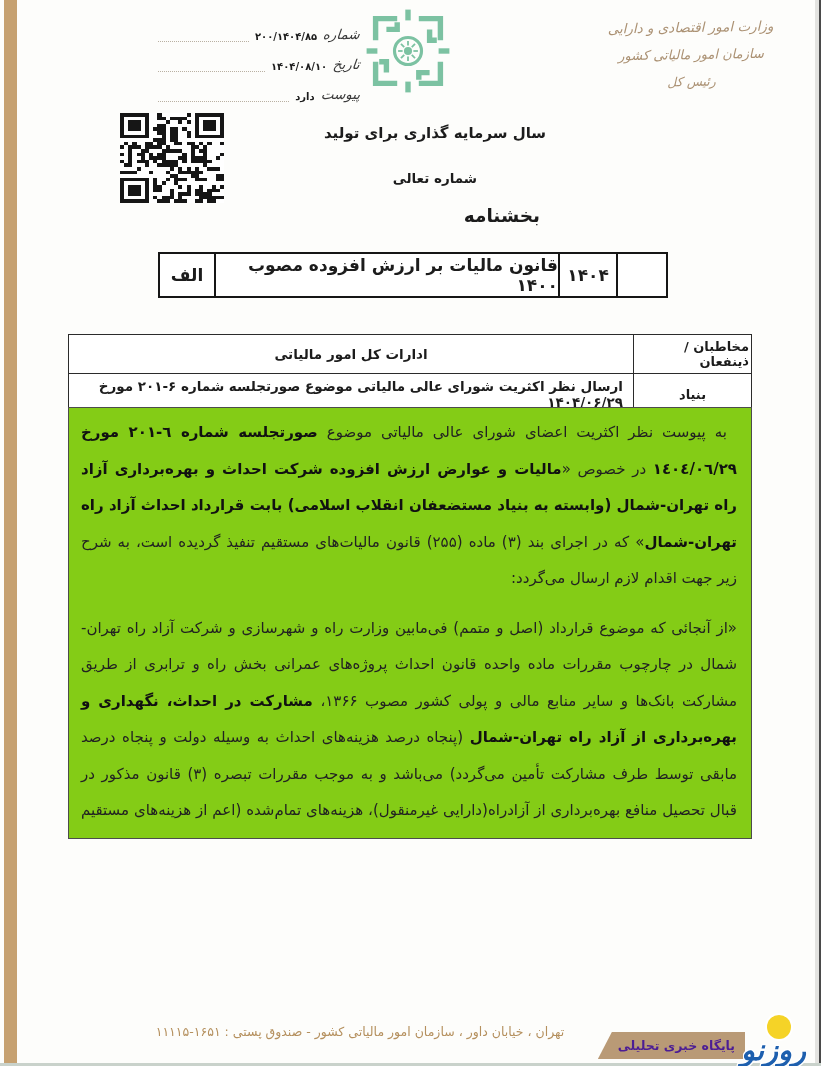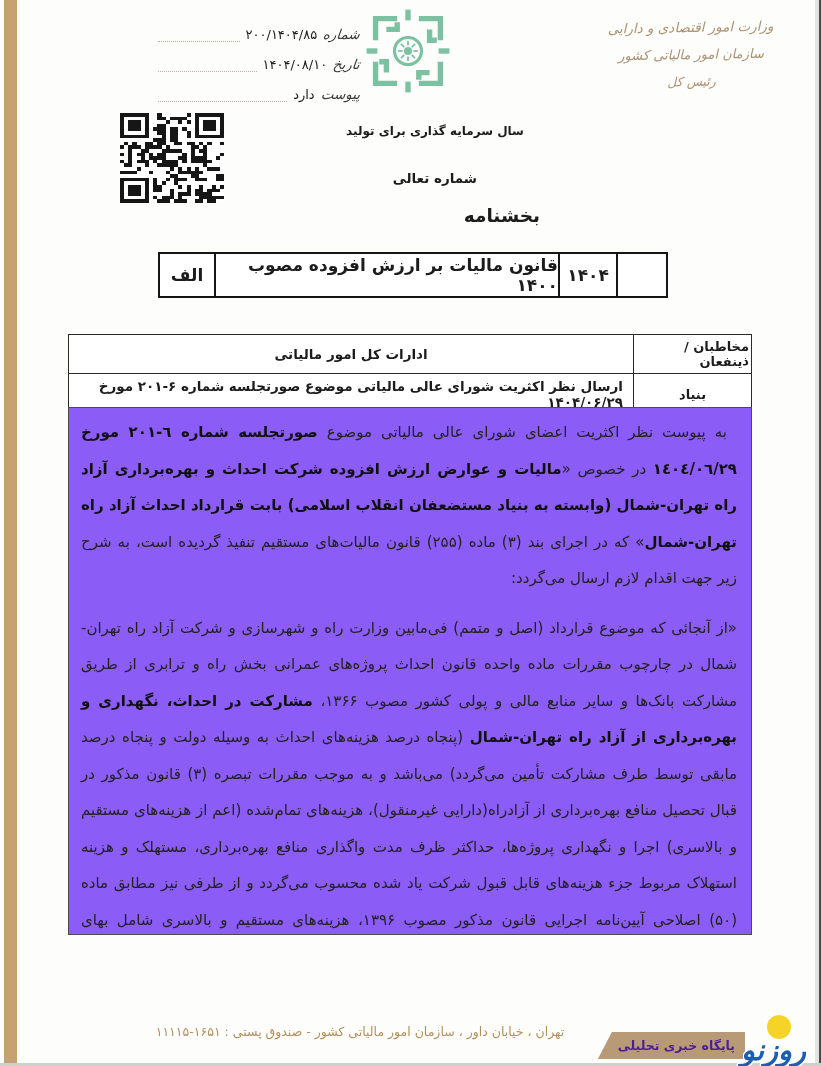--- a/index.html
+++ b/index.html
@@ -12,35 +12,35 @@
   
   .edge-left-strip{position:absolute;left:4px;top:0;width:13px;height:1066px;background:#c6a171;}
   .edge-right-shade{position:absolute;right:1px;top:0;width:5px;height:1066px;background:#e3e3e0;}
   .edge-right-line{position:absolute;right:0;top:0;width:2px;height:1066px;background:#4a4a4a;}
   .edge-bottom{position:absolute;left:0;bottom:0;width:821px;height:3px;background:#c9d2cb;}
 
   
   .fields{position:absolute;left:158px;top:12px;width:202px;direction:rtl;}
   .frow{display:flex;align-items:flex-end;height:30px;gap:6px;}
   .flabel{font-style:italic;font-size:13.5px;color:#3a3a3a;transform:skewX(-6deg);white-space:nowrap;}
-  .fvalue{font-weight:400;font-size:13px;white-space:nowrap;letter-spacing:.5px;margin-top:48px;}
+  .fvalue{font-weight:700;font-size:10px;white-space:nowrap;letter-spacing:.5px;margin-top:48px;}
   .fline{flex:1;border-bottom:1px dotted #b9b0a2;height:14px;min-width:14px;}
 
   
   .emblem{position:absolute;left:363px;top:6px;width:90px;height:92px;}
 
   
   .ministry{position:absolute;left:575px;top:14px;width:232px;text-align:center;
     color:#ab9173;font-style:italic;line-height:27px;transform:rotate(-1deg);}
   .ministry .m1{font-size:13.5px;letter-spacing:1px;}
   .ministry .m2{font-size:13px;letter-spacing:1px;}
   .ministry .m3{font-size:12.5px;}
 
   .slogan{position:absolute;left:280px;top:124px;width:310px;text-align:center;
-    font-weight:700;font-size:12px;}
+    font-weight:700;font-size:15px;}
 
   .qr{position:absolute;left:120px;top:113px;width:104px;height:90px;}
   .qr svg{width:100%;height:100%;}
 
   .basmala{position:absolute;left:330px;top:170px;width:210px;text-align:center;
     font-weight:700;font-size:13.5px;}
   .doc-type{position:absolute;left:310px;top:205px;width:230px;text-align:right;
     font-weight:700;font-size:18.5px;letter-spacing:.5px;}
 
   
@@ -57,22 +57,22 @@
   .info-table{position:absolute;left:68px;top:334px;width:684px;
     border:1.5px solid #2b2b2b;background:#fff;box-sizing:border-box;}
   .info-row{display:flex;direction:rtl;min-height:36px;box-sizing:border-box;}
   .info-row + .info-row{border-top:1.5px solid #2b2b2b;}
   .info-label{width:118px;display:flex;align-items:center;justify-content:center;
     font-weight:700;font-size:13px;border-left:1.5px solid #2b2b2b;box-sizing:border-box;padding:4px 2px;}
   .info-value{flex:1;display:flex;align-items:center;justify-content:center;
     font-weight:700;font-size:13.5px;padding:4px 10px;box-sizing:border-box;}
 
   
-  .body-box{position:absolute;left:68px;top:407px;width:684px;height:528px;
-    border:1.3px solid #4c4c4c;background:#8b5cf6;box-sizing:border-box;
+  .body-box{position:absolute;left:68px;top:407px;width:684px;height:432px;
+    border:1.3px solid #4c4c4c;background:#84cc16;box-sizing:border-box;
     padding:6px 14px 6px 12px;overflow:hidden;}
   .bp{margin:0;font-size:15px;line-height:36.5px;text-align:justify;color:#222;}
   .bp.first{text-indent:10px;}
   .bp + .bp{margin-top:13px;}
   .bp b{font-weight:700;color:#111;}
 
   
   .footer-address{position:absolute;left:70px;top:1024px;width:580px;text-align:center;
     color:#b5905e;font-size:12.5px;letter-spacing:.5px;}
 

